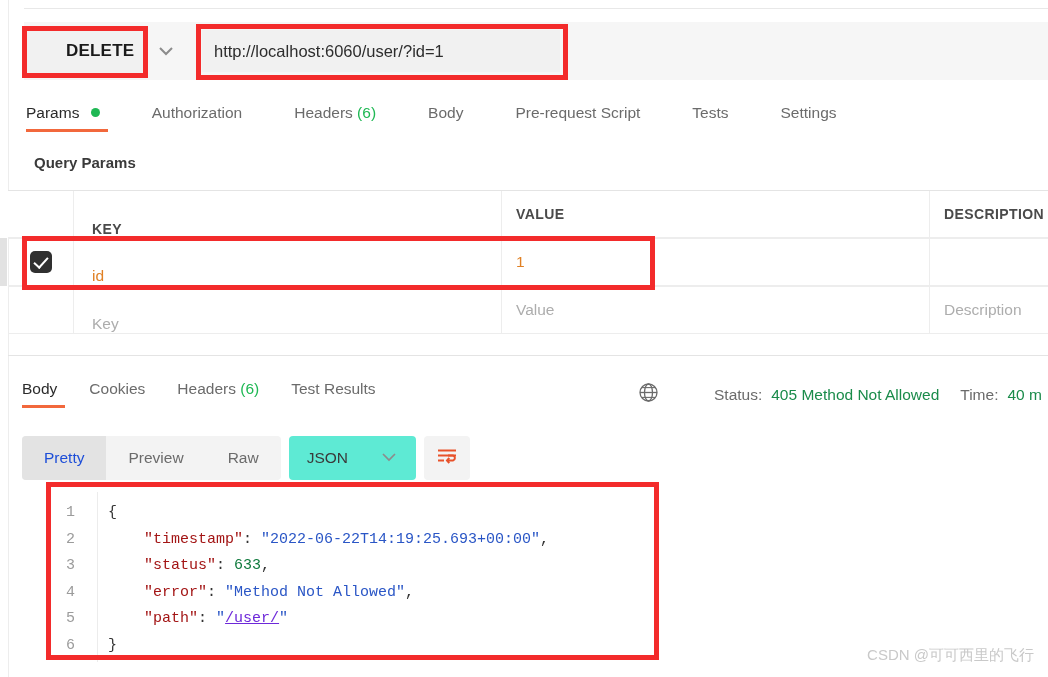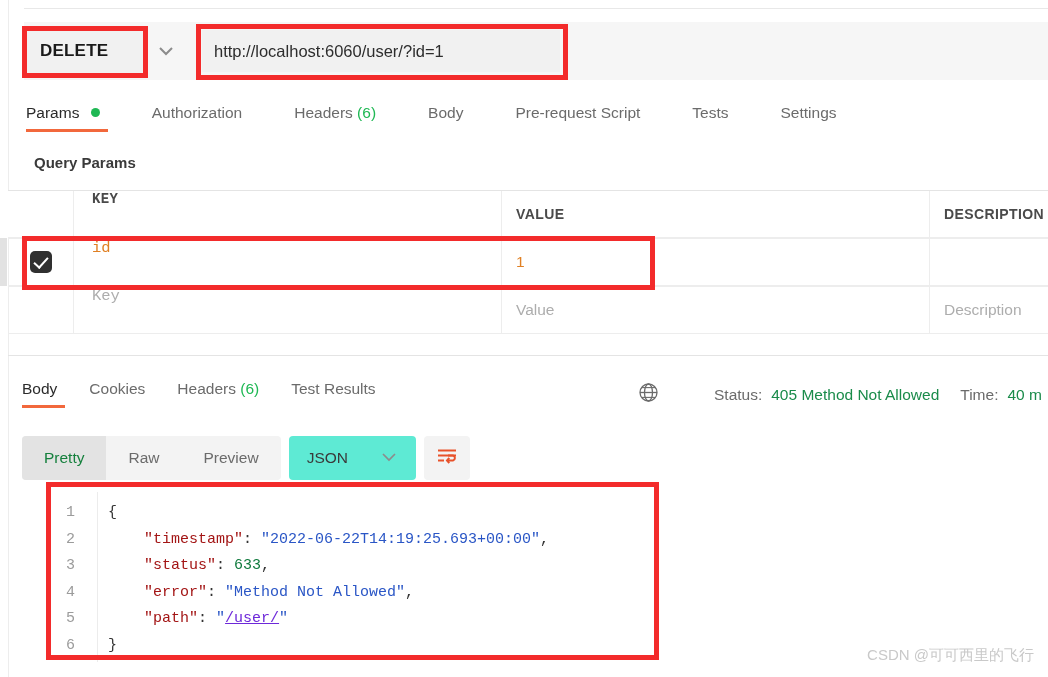--- a/index.html
+++ b/index.html
@@ -48,20 +48,21 @@
     display: flex;
     align-items: center;
     padding-left: 16px;
     box-sizing: border-box;
   }
   .method-label {
     font-size: 17px;
     font-weight: bold;
     color: #1a1a1a;
     letter-spacing: .2px;
+    margin-left: 26px;
   }
   .method-caret {
     position: absolute;
     left: 155px; top: 42px;
     width: 22px; height: 18px;
   }
   .url-input {
     position: absolute;
     left: 202px; top: 30px;
     width: 358px; height: 42px;
@@ -135,24 +136,23 @@
     width: 66px;
     border-right: 1px solid #ededed;
     display: flex;
     align-items: center;
     justify-content: center;
     box-sizing: border-box;
   }
   .cell-key {
     width: 428px;
     border-right: 1px solid #ededed;
-    display: flex; align-items: flex-start;
+    display: flex; align-items: flex-end;
     padding-left: 18px;
     box-sizing: border-box;
-    font-family: Liberation Mono, monospace;
   }
   .cell-val {
     width: 428px;
     border-right: 1px solid #ededed;
     display: flex; align-items: center;
     padding-left: 14px;
     box-sizing: border-box;
   }
   .cell-desc {
     flex: 1;
@@ -255,21 +255,21 @@
   }
   .seg-item {
     display: flex; align-items: center;
     padding: 0 22px;
     font-size: 15.5px;
     color: #6b6b6b;
     cursor: pointer;
   }
   .seg-item.active {
     background: #e3e3e3;
-    color: #15803d;
+    color: #1d4ed8;
   }
   .fmt-box {
     display: flex; align-items: center;
     gap: 32px;
     background: #5eead4;
     border-radius: 4px;
     height: 44px;
     padding: 0 18px;
     font-size: 15.5px;
     color: #3a3a3a;
@@ -471,24 +471,24 @@
   <span class="lbl-muted" style="margin-left:12px">Time:</span>
   <span class="green-txt">40 m</span>
 </div>
 
 <div class="viewer-bar">
   <div class="seg">
     <div class="seg-item active">
       <span>Pretty</span>
     </div>
     <div class="seg-item">
+      <span>Preview</span>
+    </div>
+    <div class="seg-item">
       <span>Raw</span>
-    </div>
-    <div class="seg-item">
-      <span>Preview</span>
     </div>
   </div>
 
   <div class="fmt-box">
     <span>JSON</span>
     <span>
       <svg width="18" height="12" viewBox="0 0 18 12">
           <path d="M3 3 L9 9 L15 3" fill="none" stroke="#8c8c8c" stroke-width="1.7"></path>
         </svg>
     </span>

